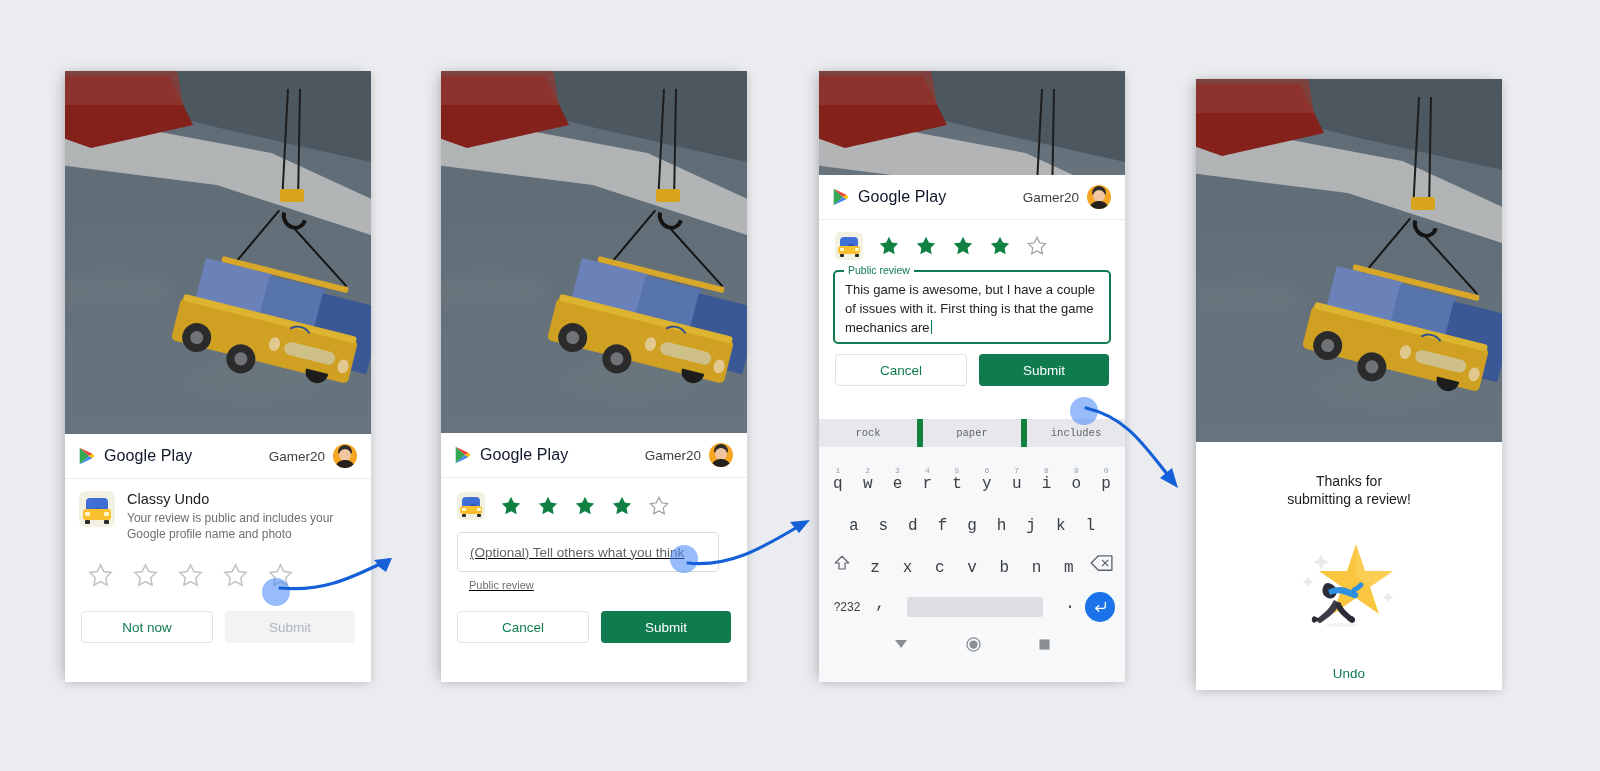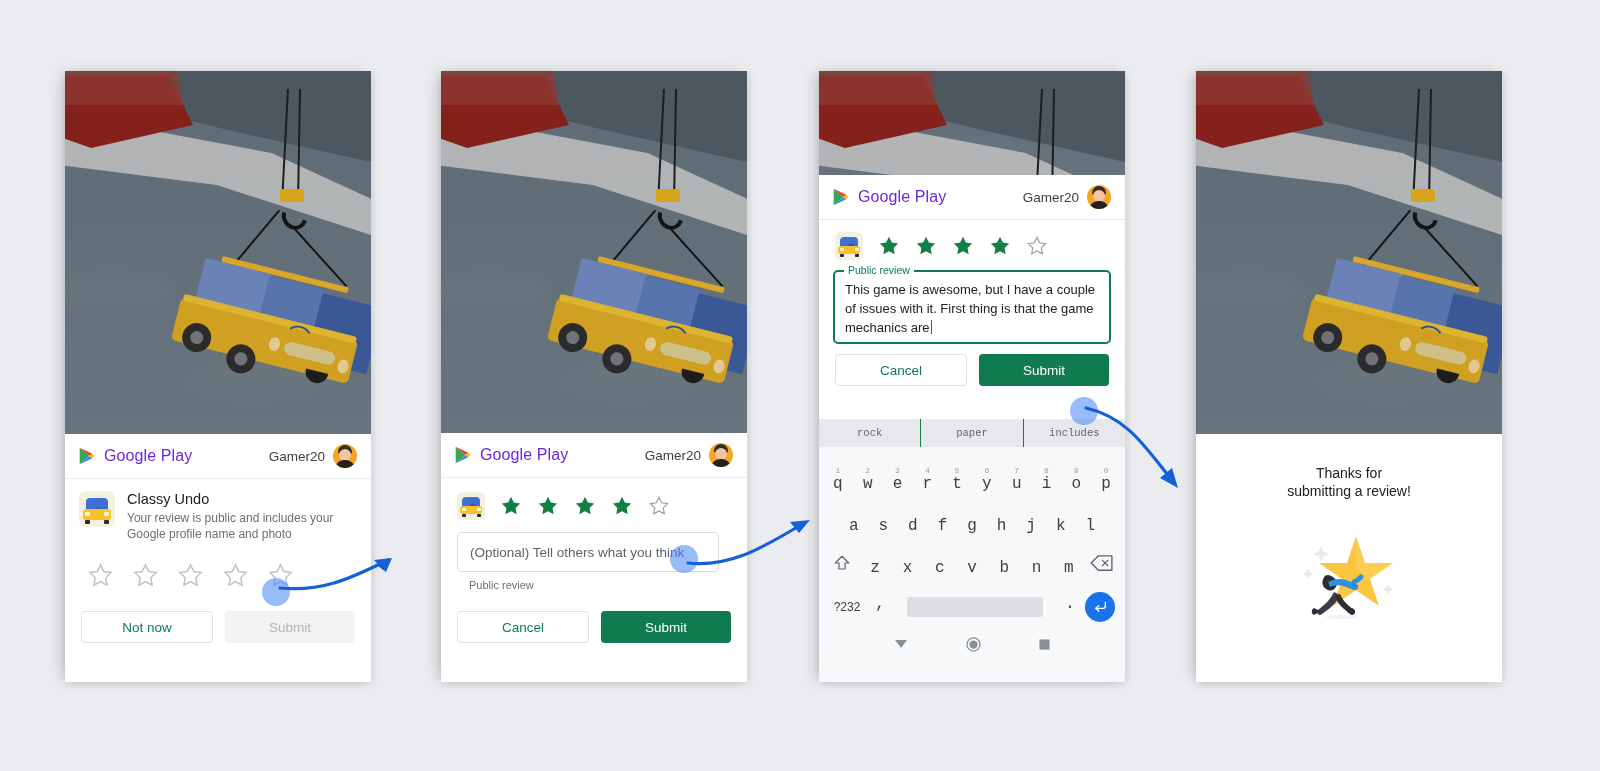--- a/index.html
+++ b/index.html
@@ -27,21 +27,21 @@
     width: 306px;
     height: 611px;
     background: #ffffff;
     box-shadow: -6px 0 14px -4px rgba(0,0,0,0.22),
                  2px 2px 8px rgba(0,0,0,0.10);
     overflow: hidden;
   }
   #phone1 { left: 65px; }
   #phone2 { left: 441px; }
   #phone3 { left: 819px; }
-  #phone4 { left: 1196px; }
+  #phone4 { left: 1196px; margin-top: 8px; }
 
   
   .game-bg {
     position: absolute;
     left: 0; right: 0; top: 0;
     overflow: hidden;
     background: #5d6a73;
   }
   .sky-grad {
     position: absolute; inset: 0;
@@ -204,21 +204,21 @@
     border-bottom: 1px solid #ececec;
     box-sizing: border-box;
   }
   .gp-logo {
     width: 16px; height: 18px;
     margin-right: 9px;
     flex: 0 0 auto;
   }
   .gp-title {
     font-size: 16px;
-    color: #6d28d9;
+    color: #0f172a;
     letter-spacing: .1px;
   }
   .gp-spacer { flex: 1; }
   .gp-user {
     font-size: 13.5px;
     color: #3c4043;
     margin-right: 8px;
   }
   .avatar {
     width: 24px; height: 24px;
@@ -335,21 +335,21 @@
   .btn-disabled {
     background: #f1f3f4;
     color: #b3b6b9;
   }
   .btn-filled {
     background: #0f7b4f;
     color: #fff;
   }
 
   
-  .field-wrap { padding: 4px 28px 0 16px; }
+  .field-wrap { padding: 4px 28px 0 16px; text-decoration: underline; }
   .field-box {
     border: 1px solid #dadce0;
     border-radius: 4px;
     height: 40px;
     display: flex;
     align-items: center;
     padding: 0 12px;
     box-sizing: border-box;
   }
   .field-placeholder {
@@ -413,21 +413,21 @@
     background: #e6e8ec;
     font-family: "Liberation Mono", monospace;
   }
   .sugg {
     flex: 1;
     display: flex;
     align-items: center;
     justify-content: center;
     font-size: 10.5px;
     color: #62666b;
-    border-right: 1px solid #15803d;
+    border-right: 6px solid #15803d;
   }
   .sugg:last-child { border-right: none; }
 
   .krow {
     display: flex;
     justify-content: center;
     align-items: flex-end;
     height: 38px;
     gap: 0px;
   }
@@ -911,20 +911,21 @@
           <path d="M30 55 q-4 8 2 12 q6 4 10 -2 q3 -6 -3 -10 q-6 -4 -9 0 z" fill="#2c2c36"></path>
           <path d="M34 60 q9 -5 18 -2 l10 4 q3 1 2 4 q-1 3 -4 2 l-11 -4 q-7 -2 -13 1 z" fill="#2f8fe0"></path>
           <path d="M40 70 q-4 8 -10 13 l-6 5 q-2 2 0 4 q2 2 4 0 l8 -6 q7 -6 10 -13 z" fill="#3c3c46"></path>
           <path d="M46 72 q3 7 9 12 l5 4 q2 2 0 4 q-2 2 -4 0 l-6 -5 q-7 -6 -9 -13 z" fill="#2c2c36"></path>
           <path d="M20 86 q-3 2 -2 5 q1 3 4 1 l4 -3 z" fill="#2c2c36"></path>
           <path d="M58 86 q3 1 3 4 q0 3 -4 2 l-4 -2 z" fill="#2c2c36"></path>
           <path d="M60 60 q4 -2 7 -5" stroke="#2f8fe0" stroke-width="5" fill="none" stroke-linecap="round"></path>
           <ellipse cx="48" cy="95" rx="16" ry="2.2" fill="#f2f3f6"></ellipse>
         </svg>
       </div>
+      <div class="undo">Undo</div>
     </div>
   </div>
 
   <div class="touch-dot" style="left:262px; top:578px;"></div>
   <div class="touch-dot" style="left:670px; top:545px;"></div>
   <div class="touch-dot" style="left:1070px; top:397px;"></div>
 
   <svg class="arrow-svg" style="left:270px; top:520px; width:180px; height:90px;" viewBox="0 0 180 90">
     <path d="M10 68 C 50 72, 78 60, 118 40" stroke="#1560d8" stroke-width="3.2" fill="none" stroke-linecap="round"></path>
     <path d="M122 38 L104 40 L113 50 Z" fill="#1560d8"></path>

